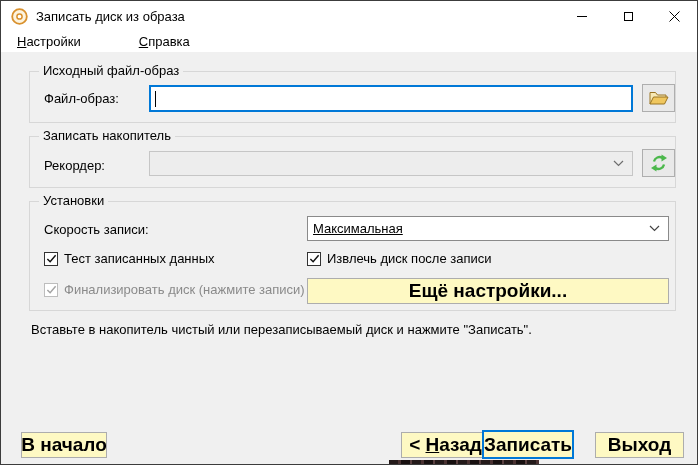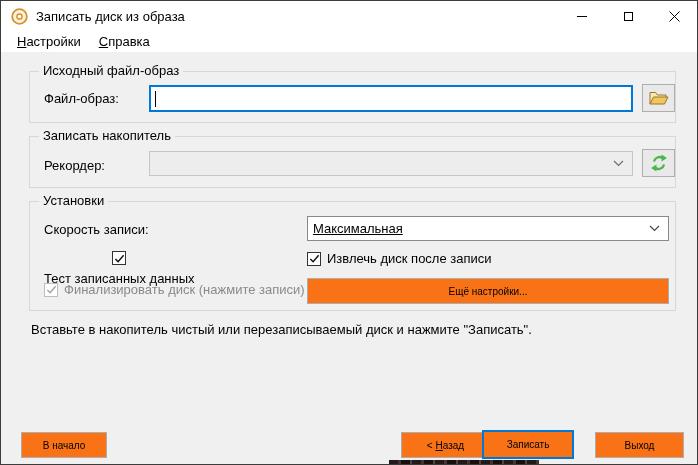--- a/index.html
+++ b/index.html
@@ -12,34 +12,34 @@
   }
   
   .titlebar{position:absolute;left:0;top:0;right:0;height:30px;background:#fff;display:flex;align-items:center;}
   .app-icon{margin-left:10px;display:flex;align-items:center;}
   .title-text{margin-left:8px;font-size:13px;}
   .win-controls{position:absolute;right:0;top:0;height:30px;display:flex;}
   .win-btn{width:46px;height:30px;display:flex;align-items:center;justify-content:center;cursor:default;}
   .glyph-min{width:10px;height:1px;background:#000;}
   .glyph-max{width:9px;height:9px;border:1px solid #000;}
   
-  .menubar{position:absolute;left:0;top:30px;right:0;height:21px;background:#fff;display:flex;align-items:center;padding-left:7px;}
+  .menubar{position:absolute;left:0;top:30px;right:0;height:21px;background:#fff;display:flex;align-items:center;padding-left:7px;gap:40px;}
   .menu-item{padding:2px 9px;}
   .accel{text-decoration:underline;}
   
   .groupbox{position:absolute;border:1px solid #d7d7d7;}
   .gb-title{position:absolute;top:-9px;left:9px;background:#f0f0f0;padding:0 4px;line-height:15px;}
   .lbl{position:absolute;white-space:nowrap;}
   
   .textbox{position:absolute;background:#fff;border:2px solid #0078d7;display:flex;align-items:center;padding-left:4px;}
   .caret{width:1px;height:16px;background:#000;}
   .combo{position:absolute;display:flex;align-items:center;justify-content:space-between;padding:0 8px 0 5px;background:#fff;border:1px solid #8a8a8a;text-decoration:underline;}
   .combo.disabled{background:#ededed;border:1px solid #c6c6c6;color:#6d6d6d;}
   .iconbtn{position:absolute;background:#e9e9e9;border:1px solid #aeaeae;display:flex;align-items:center;justify-content:center;}
-  .btn{position:absolute;background:#f97316;border:1px solid #adadad;display:flex;align-items:center;justify-content:center;font-size:10px;}
+  .btn{position:absolute;background:#fef9c3;border:1px solid #adadad;display:flex;align-items:center;justify-content:center;font-size:19px;font-weight:bold;}
   .btn span{white-space:pre;}
   .btn.default{border:2px solid #0078d7;}
   
   .checkbox{position:absolute;display:flex;align-items:center;gap:6px;white-space:nowrap;}
   .cb-box{width:14px;height:14px;background:#fff;border:1px solid #333;display:flex;align-items:center;justify-content:center;color:#111;}
   .checkbox.disabled .cb-box{border:1px solid #bdbdbd;color:#a3a3a3;}
   .checkbox.disabled .cb-label{color:#8a8a8a;}
   
   .status{position:absolute;left:30px;top:321px;white-space:nowrap;text-align:right;}
   .smudge{position:absolute;left:388px;top:459px;width:150px;height:6px;
@@ -119,21 +119,21 @@
   <div class="groupbox" style="left:28px;top:200px;width:647px;height:110px;">
     <span class="gb-title">Установки</span>
     <span class="lbl" style="left:14px;top:20px;">Скорость записи:</span>
     <div class="combo" style="left:277px;top:14px;width:362px;height:25px;">
       <span>Максимальная</span>
       <svg width="11" height="7" viewBox="0 0 11 7">
         <polyline points="1,1 5.5,5.5 10,1" fill="none" stroke="#444" stroke-width="1.2"></polyline>
       </svg>
     </div>
 
-    <div class="checkbox" style="left:14px;top:49px;flex-direction:column;">
+    <div class="checkbox" style="left:14px;top:49px;">
       <span class="cb-box">
         <svg width="11" height="11" viewBox="0 0 12 12">
             <path d="M1.5 6.5 L4.5 9.5 L10.5 2.5" fill="none" stroke="currentColor" stroke-width="1.6"></path>
           </svg>
       </span>
       <span class="cb-label">Тест записанных данных</span>
     </div>
 
     <div class="checkbox" style="left:277px;top:49px;">
       <span class="cb-box">

